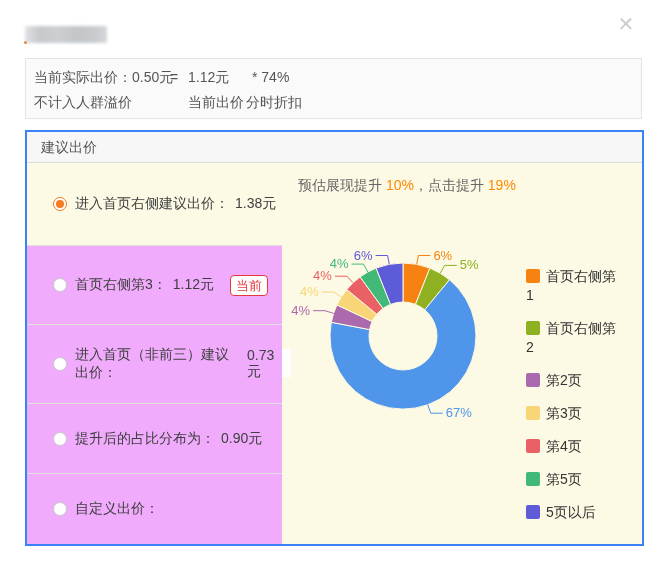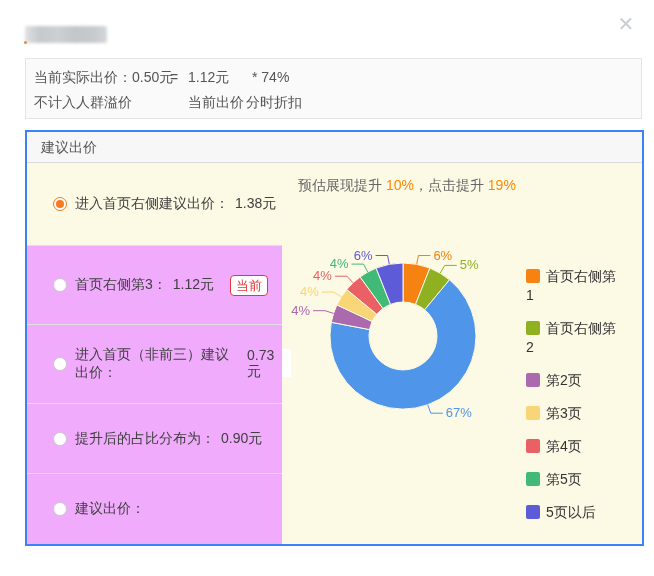--- a/index.html
+++ b/index.html
@@ -93,21 +93,21 @@
           <span>进入首页（非前三）建议出价：</span>
           <span class="price">0.73元</span>
         </div>
         <div class="opt-row h4 white-row">
           <span class="radio"></span>
           <span>提升后的占比分布为：</span>
           <span class="price">0.90元</span>
         </div>
         <div class="opt-row h5 white-row">
           <span class="radio"></span>
-          <span>建议出价：</span>
+          <span>自定义出价：</span>
         </div>
       </div>
 
       <div class="right-panel">
         <div class="notch"></div>
         <div class="forecast">
           <div><span>预估展现提升 </span><span class="lift">10%</span><span>，点击提升 </span><span class="lift">19%</span></div>
         </div>
         <svg class="donut-svg" id="donut-svg" width="250" height="300" viewBox="0 0 250 300">
             <path d="M121 36 A73 73 0 0 1 147.9 41.1 L133.5 77.4 A34 34 0 0 0 121 75 Z" fill="#f58211" stroke="#fcf9e4" stroke-width="1"></path>

